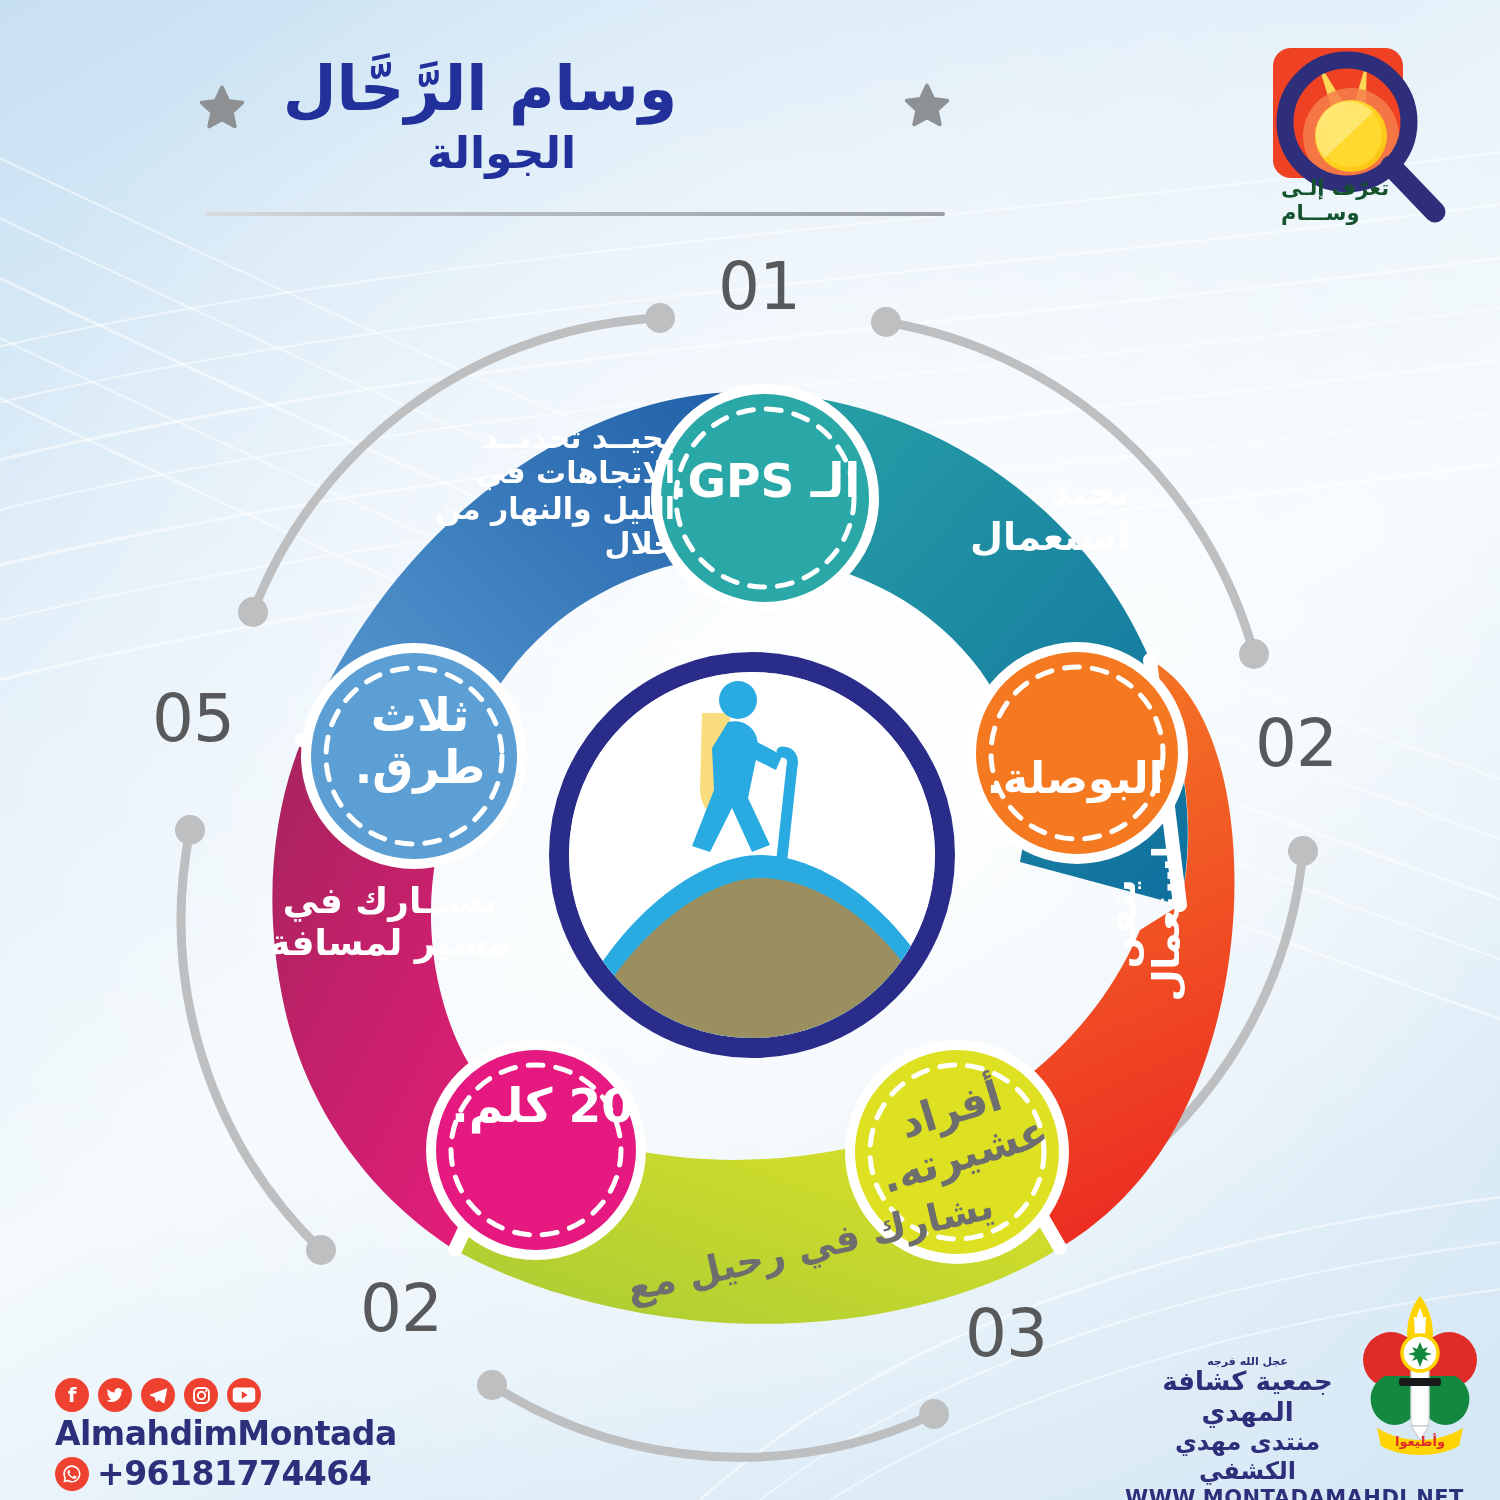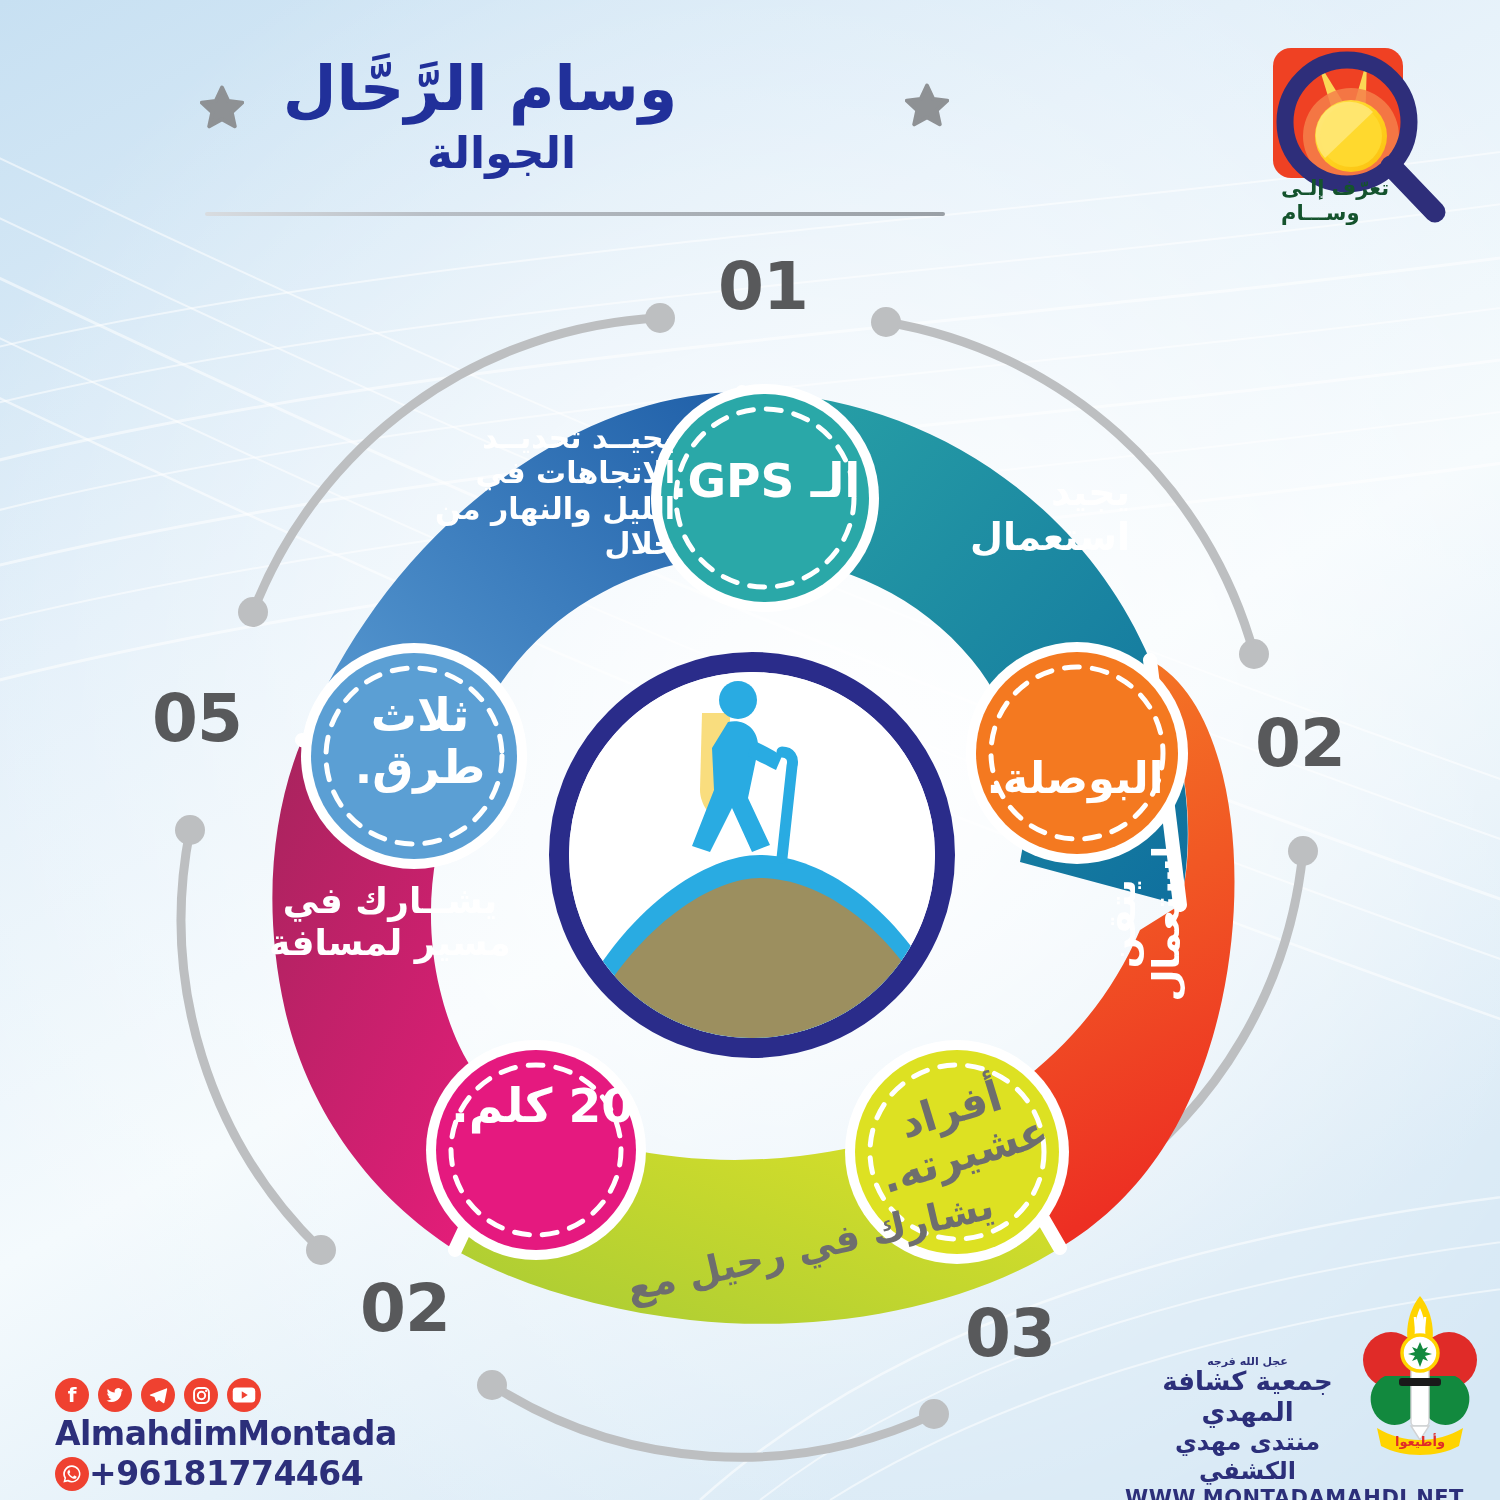--- a/index.html
+++ b/index.html
@@ -31,21 +31,21 @@
 
   
   .brandlogo{position:absolute;left:1255px;top:30px;width:230px;height:245px;}
   .brandlogo .lg-txt{
     position:absolute;right:14px;top:146px;width:190px;text-align:left;
     color:#14532d;font-weight:bold;font-size:21px;line-height:1.18;direction:rtl;
   }
 
   
   .num{
-    position:absolute;font-size:66px;font-weight:bold;color:#58595b;
+    position:absolute;font-size:66px;font-weight:normal;color:#58595b;
     letter-spacing:-1px;font-family:"DejaVu Sans","Liberation Sans",sans-serif;
   }
   .n01{left:718px;top:248px;}
   .n02{left:1255px;top:705px;}
   .n03{left:965px;top:1295px;}
   .n04{left:360px;top:1270px;}
   .n05{left:152px;top:680px;}
 
   
   .seg-label{
@@ -72,21 +72,21 @@
   .b05{left:315px;top:690px;width:210px;font-size:46px;}
 
   
   .social{position:absolute;left:55px;top:1378px;width:330px;}
   .srow{display:flex;gap:9px;align-items:center;direction:ltr;}
   .sicon{width:34px;height:34px;border-radius:50%;background:#ef4130;
          display:flex;align-items:center;justify-content:center;color:#fff;
          font-weight:bold;font-size:20px;line-height:1;}
   .handle{font-size:33px;font-weight:bold;color:#2c2f7a;margin-top:2px;
           direction:ltr;letter-spacing:-0.5px;}
-  .phoneline{display:flex;align-items:center;direction:ltr;margin-top:1px;}
+  .phoneline{display:flex;align-items:center;gap:8px;direction:ltr;margin-top:1px;}
   .phone{font-size:33px;font-weight:bold;color:#2c2f7a;letter-spacing:-0.5px;}
 
   
   .org{position:absolute;left:1125px;top:1355px;width:245px;text-align:center;direction:rtl;}
   .org .tiny{font-size:11px;font-weight:bold;color:#2c2f7a;margin-bottom:-2px;}
   .org .l1{font-size:26px;font-weight:bold;color:#2c2f7a;line-height:1.2;}
   .org .l2{font-size:24px;font-weight:bold;color:#2c2f7a;line-height:1.2;}
   .org .l3{font-size:21px;font-weight:bold;color:#2c2f7a;letter-spacing:0.5px;direction:ltr;}
   .scoutlogo{position:absolute;left:1355px;top:1290px;width:130px;height:175px;}
 </style>

